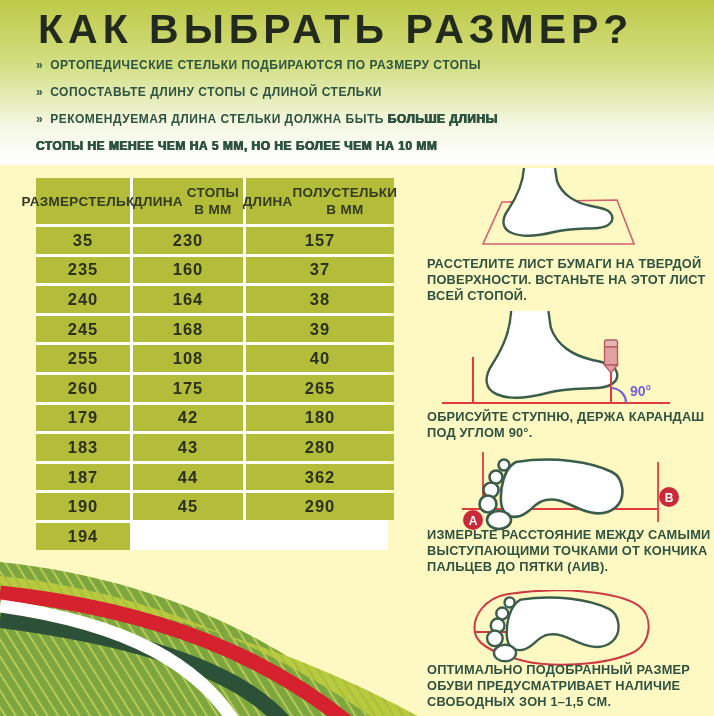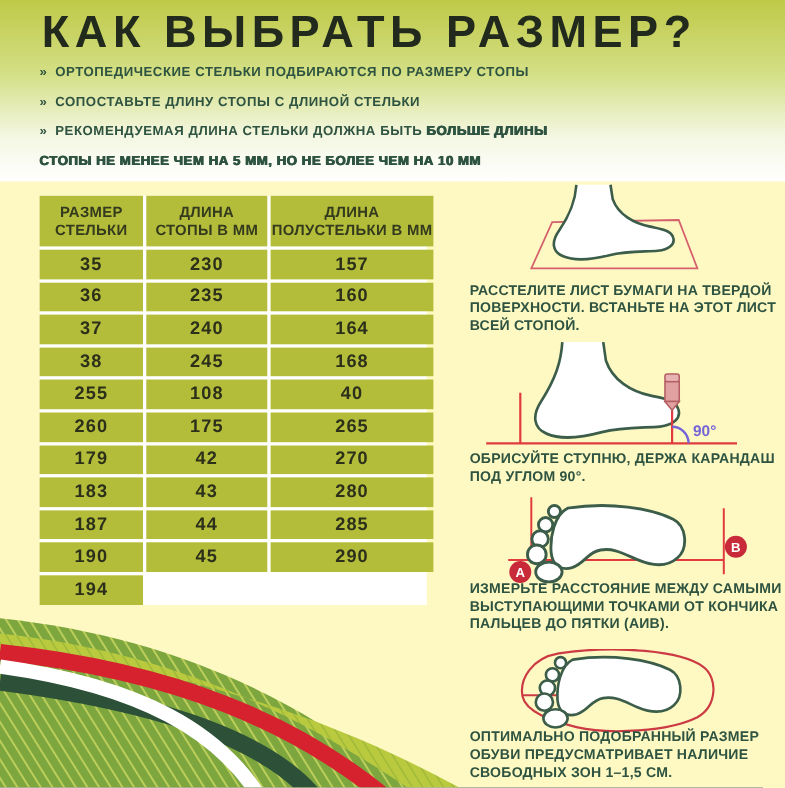--- a/index.html
+++ b/index.html
@@ -15,21 +15,21 @@
   .intro-line .mark{margin-right:7px;}
   .xb{text-shadow:.45px 0 0 currentColor,-.45px 0 0 currentColor;}
   .il1{top:58px}.il2{top:85px}.il3{top:112px}.il4{top:139px}
 
   
   .size-table{position:absolute;left:36px;top:178px;width:352px;
               display:grid;grid-template-columns:94px 110px 148px;
               grid-template-rows:46px;grid-auto-rows:26.6px;gap:3px;background:#fff;}
   .tcell{background:#b4bd3a;display:flex;align-items:center;justify-content:center;
          color:#2c301a;font-size:16.5px;font-weight:bold;letter-spacing:1px;}
-  .thcell{background:#b4bd3a;display:flex;flex-direction:column;align-items:center;justify-content:center;
+  .thcell{background:#b4bd3a;display:flex;flex-direction:row;align-items:center;justify-content:center;
           color:#333a1d;font-size:13.5px;font-weight:bold;letter-spacing:.3px;line-height:17px;text-align:center;}
 
   
   .step-ill{position:absolute;}
   .step-caption{position:absolute;width:286px;margin:0;font-size:12.8px;font-weight:bold;
                 line-height:15.8px;letter-spacing:.2px;color:#2e5340;}
   .cap1{left:427px;top:256px}.cap2{left:427px;top:409px}.cap3{left:427px;top:527px}.cap4{left:427px;top:662px}
   .s1{left:438px;top:164px}.s2{left:438px;top:311px}.s3{left:436px;top:450px}.s4{left:436px;top:590px}
 
   .waves{position:absolute;left:0;top:546px;}
@@ -78,44 +78,44 @@
       <span>СТОПЫ В ММ</span>
     </div>
     <div class="thcell">
       <span>ДЛИНА</span>
       <span>ПОЛУСТЕЛЬКИ В ММ</span>
     </div>
 
   <div class="tcell">35</div>
       <div class="tcell">230</div>
       <div class="tcell">157</div>
-      <div class="tcell">36</div>
       <div class="tcell">235</div>
       <div class="tcell">160</div>
       <div class="tcell">37</div>
       <div class="tcell">240</div>
       <div class="tcell">164</div>
       <div class="tcell">38</div>
       <div class="tcell">245</div>
       <div class="tcell">168</div>
+      <div class="tcell">39</div>
       <div class="tcell">255</div>
       <div class="tcell">108</div>
       <div class="tcell">40</div>
       <div class="tcell">260</div>
       <div class="tcell">175</div>
       <div class="tcell">265</div>
       <div class="tcell">179</div>
       <div class="tcell">42</div>
-      <div class="tcell">270</div>
+      <div class="tcell">180</div>
       <div class="tcell">183</div>
       <div class="tcell">43</div>
       <div class="tcell">280</div>
       <div class="tcell">187</div>
       <div class="tcell">44</div>
-      <div class="tcell">285</div>
+      <div class="tcell">362</div>
       <div class="tcell">190</div>
       <div class="tcell">45</div>
       <div class="tcell">290</div>
       <div class="tcell">194</div>
     </div>
 
   <svg class="step-ill s1" width="255" height="88" viewBox="0 0 255 88">
     <polygon points="64,38 179,36 196,80 45,80" fill="none" stroke="#d4606c" stroke-width="1.6"></polygon>
     <path transform="translate(50,4)" d="M36,0 C35,14 31,26 20,42 C13,52 14,61 24,65 C36,70 54,67 66,64 C82,60 98,61 110,60 C120,59 126,54 124,48 C122,41 112,40 103,38 C88,35 74,27 69,13 L67,0" fill="#ffffff" stroke="#3c5d4a" stroke-width="2.4" stroke-linejoin="round"></path>
   </svg>

